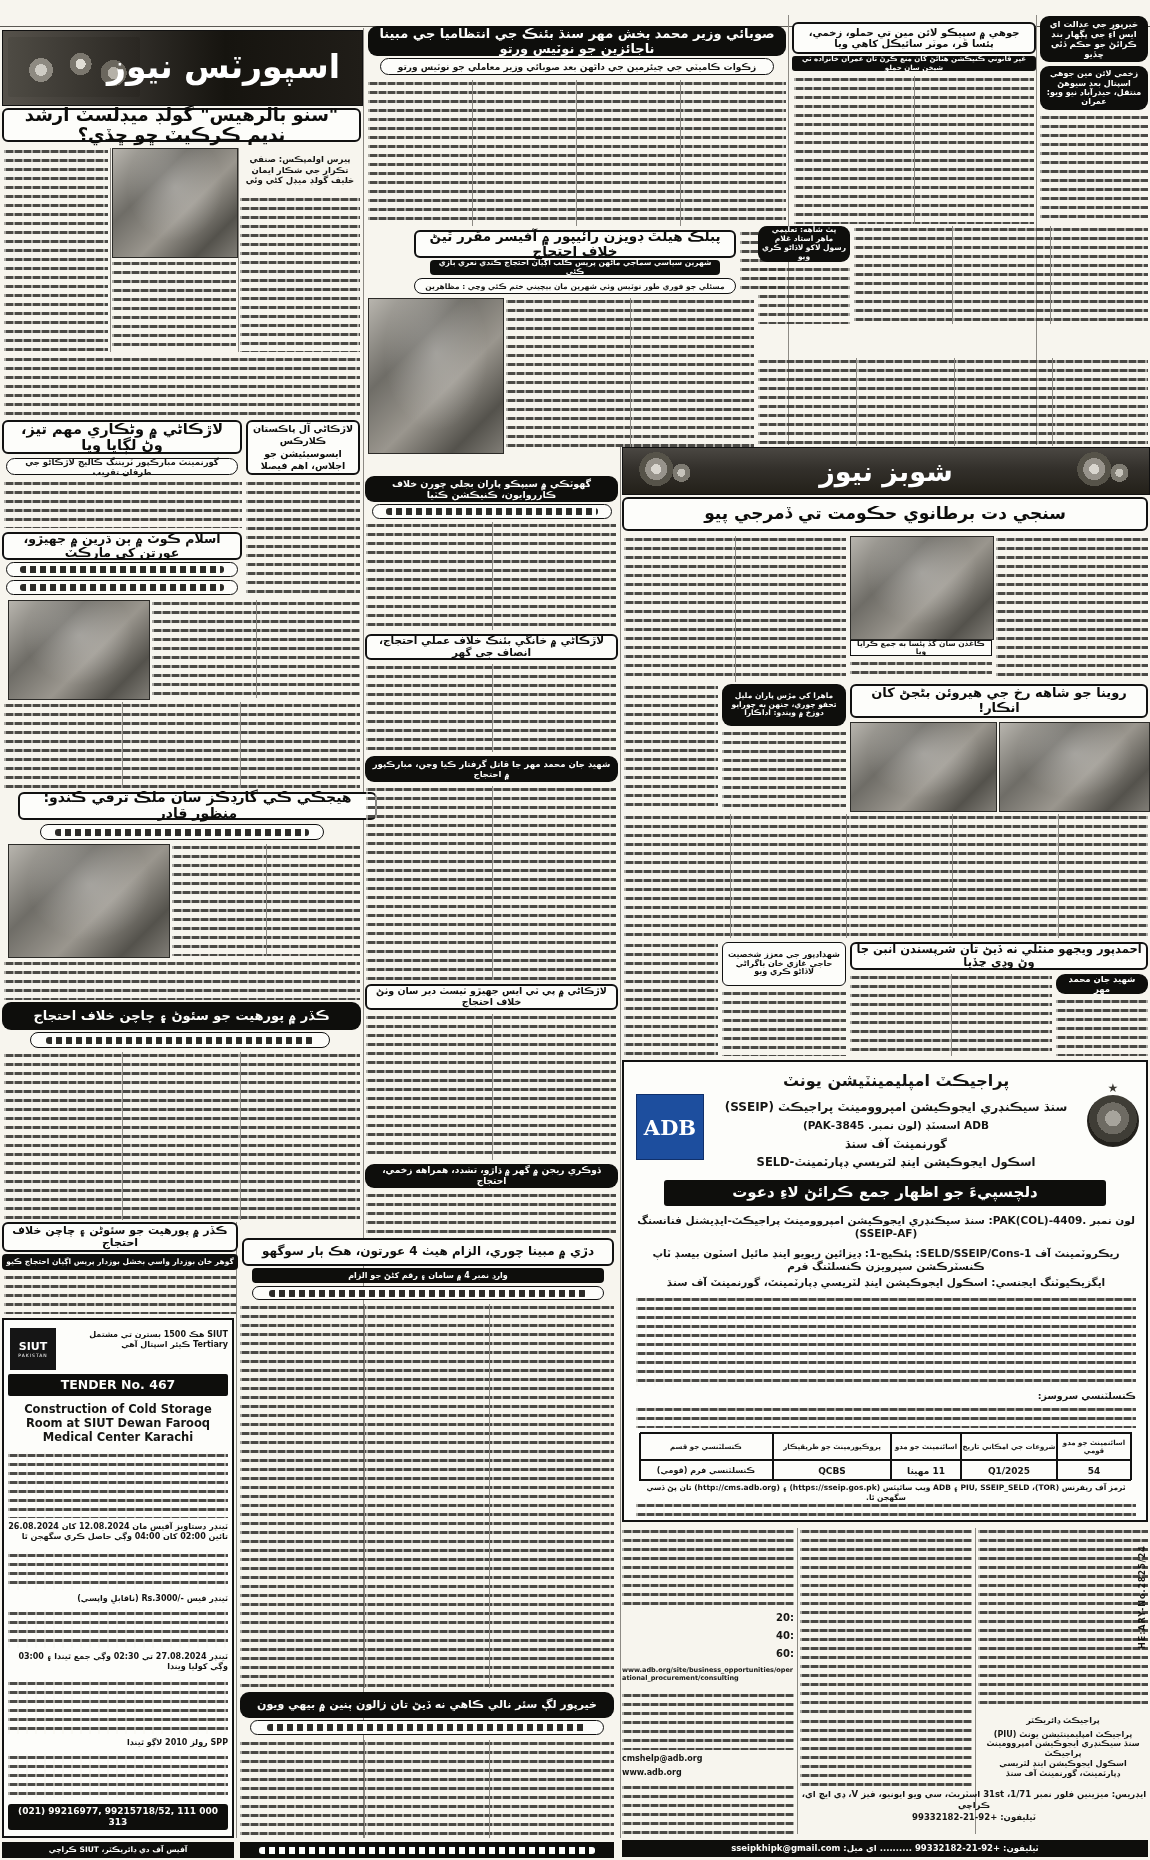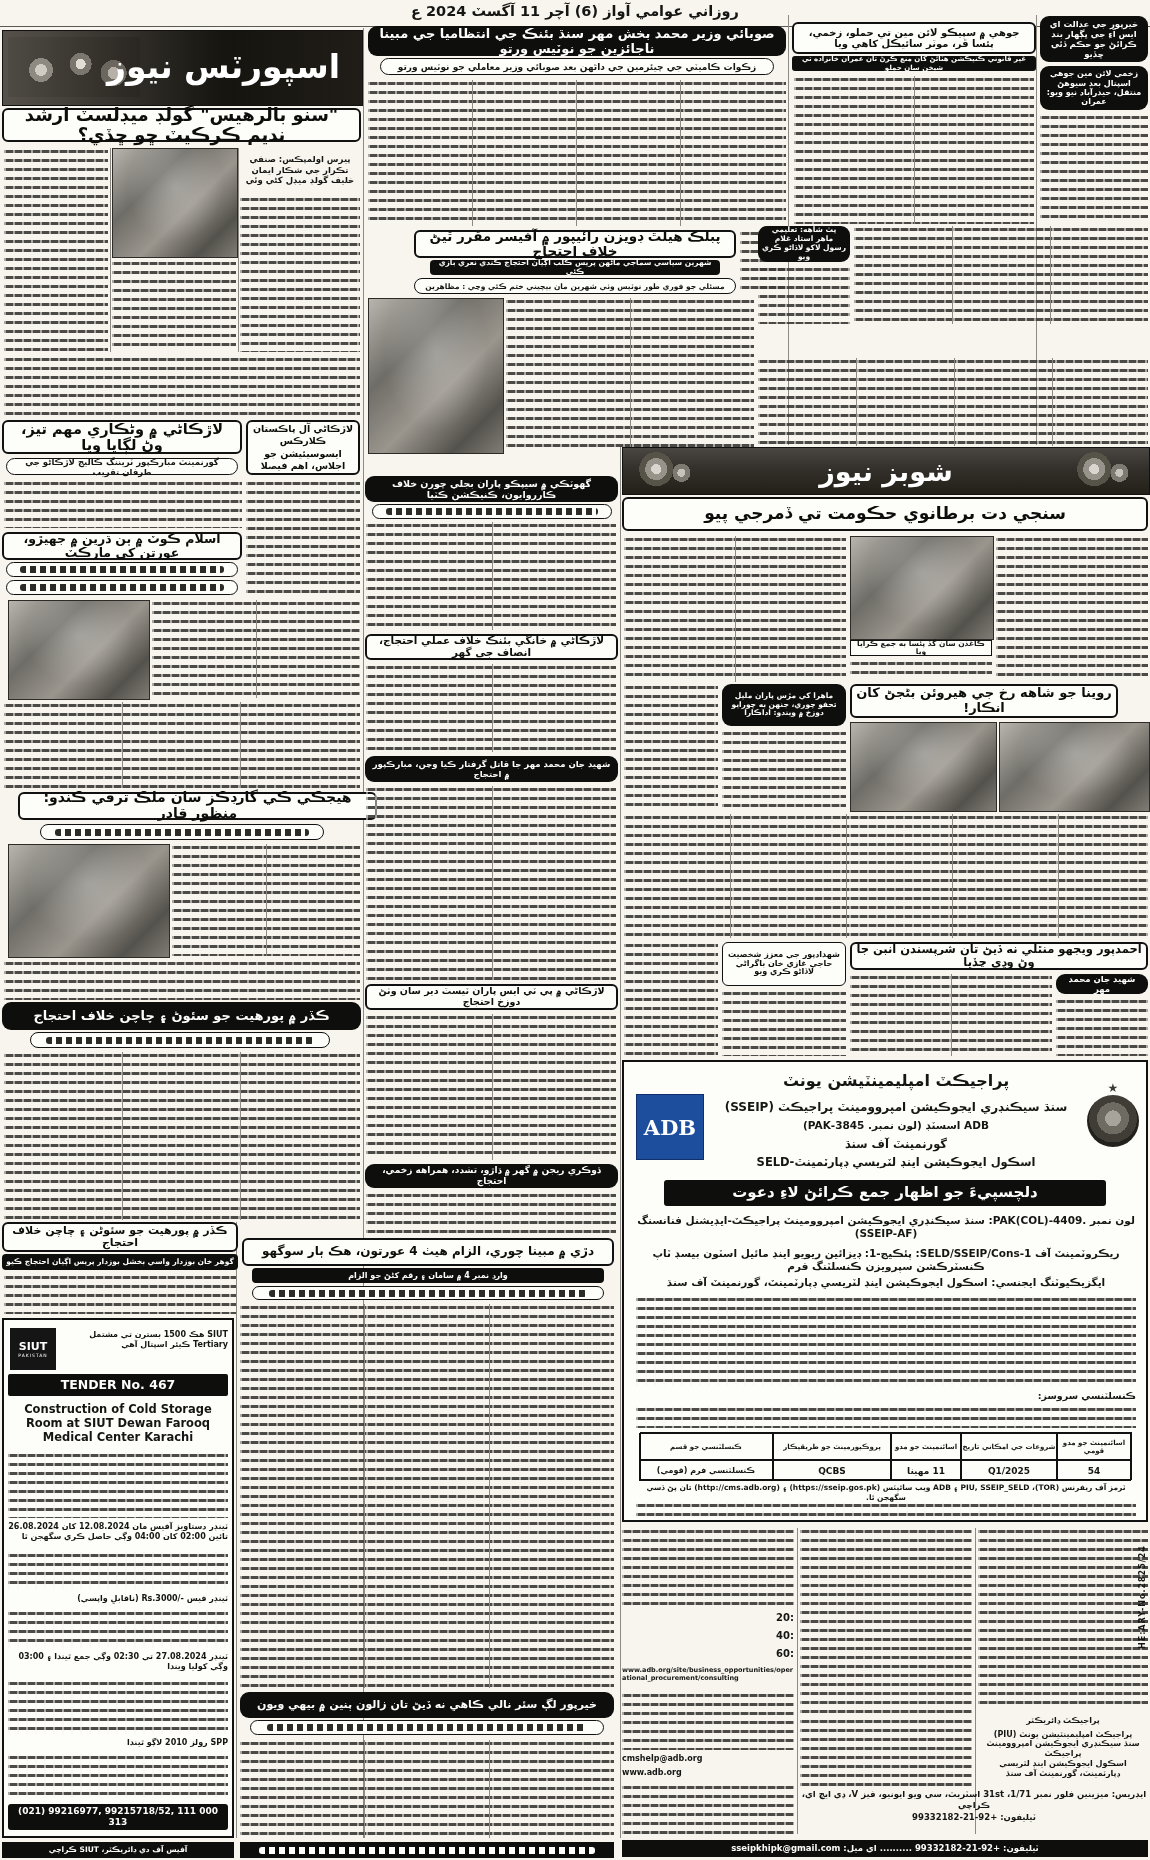--- a/index.html
+++ b/index.html
@@ -48,21 +48,20 @@
   .crest .disc{width:52px;height:52px;border-radius:50%;
       background:radial-gradient(circle at 50% 45%, #a7a49c 0 8px, #6e6b63 8px 16px, #3f3d36 16px 24px, #23211c 24px);}
   .vert{position:absolute;writing-mode:vertical-rl;transform:rotate(180deg);font-size:8px;font-weight:bold;letter-spacing:1px;}
   .u{}
 </style>
 </head>
 <body>
 
 <div class="page">
 
-  <div class="abs ar center" style="left:0;top:2;width:1150px;height:22px;font-size:14.5px;font-weight:bold;">روزاني عوامي آواز (6) آچر 11 آگسٽ 2024 ع</div>
   <div class="hl" style="left:0;right:0;top:26px;"></div>
 
   <div class="vl" style="left:363px;top:28px;height:1810px;"></div>
   <div class="vl" style="left:788px;top:15px;height:430px;"></div>
   <div class="vl" style="left:1036px;top:15px;height:430px;"></div>
   <div class="vl" style="left:620px;top:447px;height:1391px;"></div>
   <div class="vl" style="left:236px;top:1222px;height:616px;"></div>
 
   <div class="banner-sports" style="left:2px;top:30px;width:359px;height:74px;">
     <div class="athletes" style="position:absolute;left:5px;top:6px;width:132px;height:60px;"></div>
@@ -187,21 +186,21 @@
 
   <div class="tx" style="left:624px;top:536px;width:222px;height:146px;"></div>
   <div class="vl" style="left:735px;top:536px;height:146px;"></div>
   <div class="ph" style="left:850px;top:536px;width:142px;height:102px;"></div>
   <div class="cap ar" style="left:850px;top:640px;width:142px;height:16px;font-size:7.5px;">ڪاغذن سان گڏ پئسا به جمع ڪرايا ويا</div>
   <div class="tx" style="left:996px;top:536px;width:152px;height:146px;"></div>
   <div class="tx" style="left:850px;top:660px;width:142px;height:20px;"></div>
 
   <div class="bar-k ar" style="left:722px;top:684px;width:124px;height:42px;font-size:7.5px;">ماهرا کي مڙس پاران مليل تحفو چوري، جنهن به چورايو دوزخ ۾ ويندو: اداڪارا</div>
   <div class="tx" style="left:624px;top:684px;width:94px;height:126px;"></div>
-  <div class="bar-w ar" style="left:850px;top:684px;width:268px;height:34px;font-size:13px;">روينا جو شاهه رخ جي هيروئن بڻجڻ کان انڪار!</div>
+  <div class="bar-w ar" style="left:850px;top:684px;width:298px;height:34px;font-size:13px;">روينا جو شاهه رخ جي هيروئن بڻجڻ کان انڪار!</div>
   <div class="ph" style="left:850px;top:722px;width:145px;height:88px;"></div>
   <div class="ph" style="left:999px;top:722px;width:149px;height:88px;"></div>
   <div class="tx" style="left:722px;top:730px;width:124px;height:80px;"></div>
 
   <div class="tx" style="left:624px;top:814px;width:524px;height:124px;"></div>
   <div class="vl" style="left:730px;top:814px;height:124px;"></div>
   <div class="vl" style="left:846px;top:814px;height:124px;"></div>
   <div class="vl" style="left:952px;top:814px;height:124px;"></div>
   <div class="vl" style="left:1058px;top:814px;height:124px;"></div>
 
@@ -282,21 +281,21 @@
   <div class="vl" style="left:492px;top:522px;height:108px;"></div>
 
   <div class="bar-w ar" style="left:365px;top:634px;width:253px;height:26px;font-size:10.5px;">لاڙڪاڻي ۾ خانگي بئنڪ خلاف عملي احتجاج، انصاف جي گهر</div>
   <div class="tx" style="left:366px;top:664px;width:250px;height:88px;"></div>
   <div class="vl" style="left:492px;top:664px;height:88px;"></div>
 
   <div class="bar-k ar" style="left:365px;top:756px;width:253px;height:26px;font-size:8.5px;">شهيد جان محمد مهر جا قاتل گرفتار ڪيا وڃن، مبارڪپور ۾ احتجاج</div>
   <div class="tx" style="left:366px;top:786px;width:250px;height:194px;"></div>
   <div class="vl" style="left:492px;top:786px;height:194px;"></div>
 
-  <div class="bar-w ar" style="left:365px;top:984px;width:253px;height:26px;font-size:9.5px;">لاڙڪاڻي ۾ پي ٽي ايس پاران ٽيسٽ دير سان وٺڻ دوزخ احتجاج</div>
+  <div class="bar-w ar" style="left:365px;top:984px;width:253px;height:26px;font-size:9.5px;">لاڙڪاڻي ۾ پي ٽي ايس جهيڙو ٽيسٽ دير سان وٺڻ خلاف احتجاج</div>
   <div class="tx" style="left:366px;top:1014px;width:250px;height:146px;"></div>
   <div class="vl" style="left:492px;top:1014px;height:146px;"></div>
 
   <div class="bar-k ar" style="left:365px;top:1164px;width:253px;height:24px;font-size:9px;">ڏوڪري ريجن ۾ گهر ۾ ڌاڙو، تشدد، همراهه زخمي، احتجاج</div>
   <div class="tx" style="left:366px;top:1192px;width:250px;height:42px;"></div>
 
   <div class="bar-w ar" style="left:242px;top:1238px;width:372px;height:28px;font-size:12px;">دڙي ۾ مبينا چوري، الزام هيٺ 4 عورتون، هڪ ٻار سوگهو</div>
   <div class="bar-k ar" style="left:252px;top:1268px;width:352px;height:15px;font-size:8px;border-radius:4px;">وارڊ نمبر 4 ۾ سامان ۽ رقم کڻڻ جو الزام</div>
   <div class="pill" style="left:252px;top:1286px;width:352px;height:14px;">
       <div class="pb"></div>

